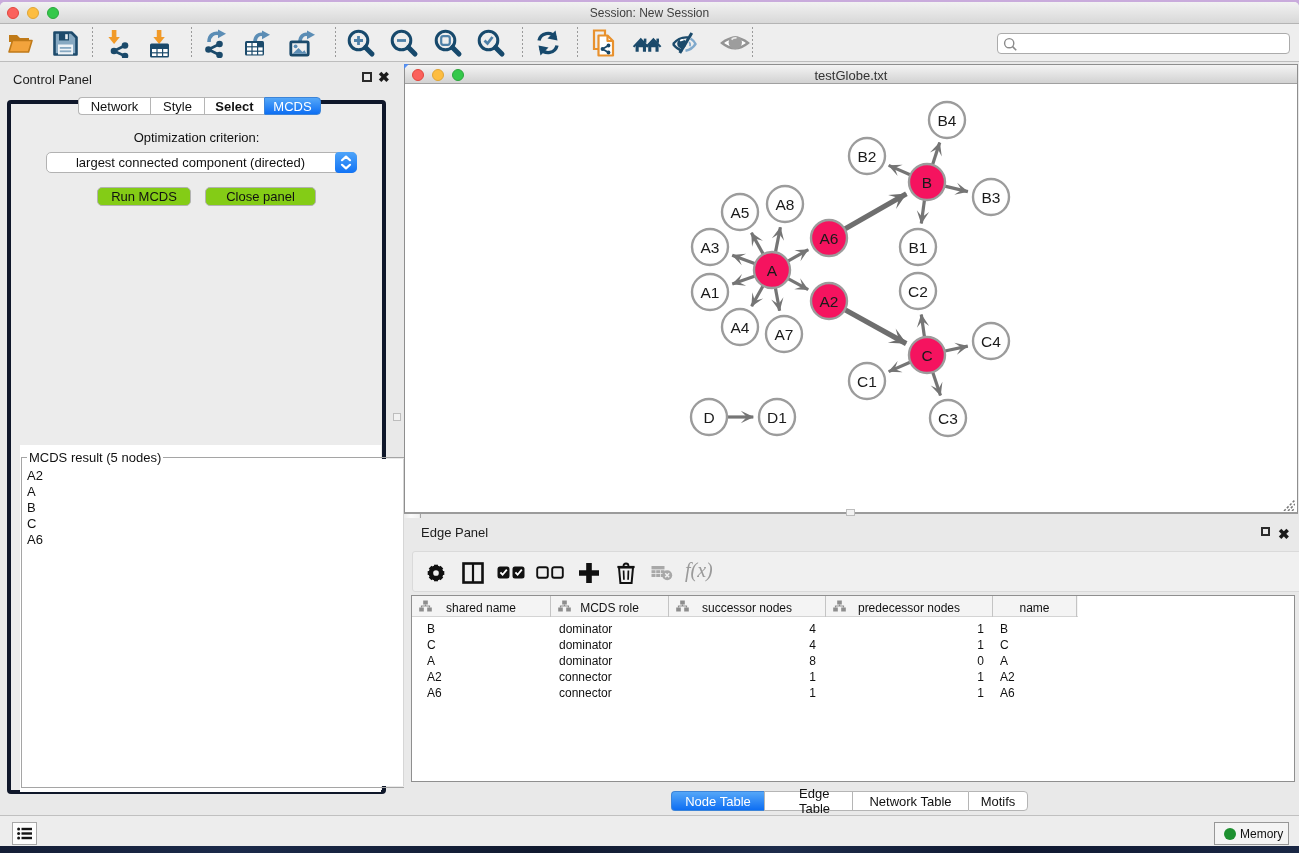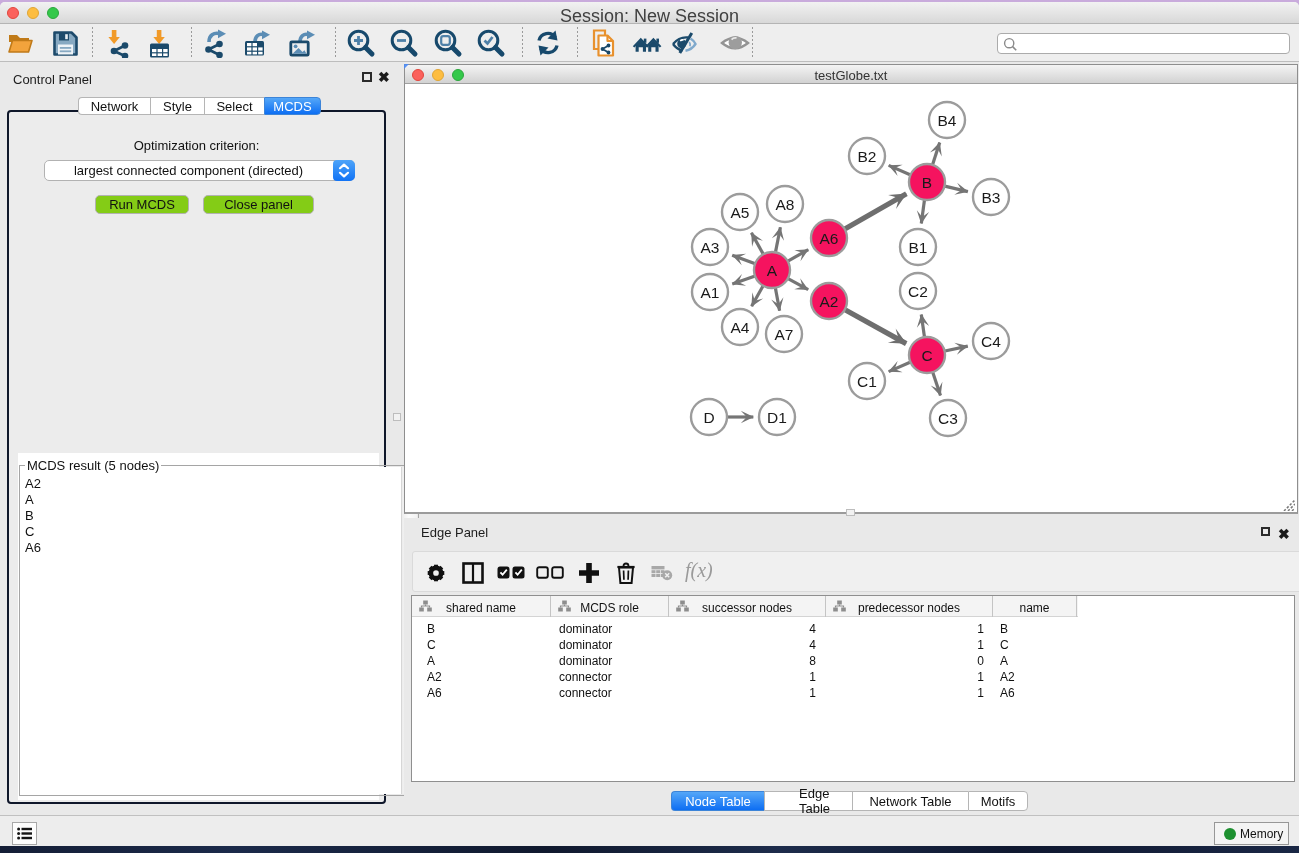--- a/index.html
+++ b/index.html
@@ -12,42 +12,42 @@
     background:#e9e9e9; border-radius:5px 5px 0 0; }
   
   #titlebar { position:absolute; left:0; top:0; width:1299px; height:22px;
     background:linear-gradient(#f2f2f2,#d8d8d8); border-radius:5px 5px 0 0;
     border-bottom:1px solid #b4b4b4; }
   .tl { position:absolute; border-radius:50%; width:12px; height:12px; top:5px; }
   #titlebar .t-red { left:7px; background:#fb615c; border:0.5px solid #e2463d; }
   #titlebar .t-yel { left:27px; background:#fdbd40; border:0.5px solid #e0a535; }
   #titlebar .t-grn { left:47px; background:#34c84a; border:0.5px solid #2ca73d; }
   #titlebar .title { position:absolute; width:100%; text-align:center; top:4px;
-    font-size:18px; color:#404040; }
+    font-size:12px; color:#404040; }
   
   #toolbar { position:absolute; left:0; top:22px; width:1299px; height:38px;
     background:#eeeeee; border-bottom:1px solid #bdbdbd; }
   .tbicon { position:absolute; top:4px; width:30px; height:30px; }
   .tbsep { position:absolute; top:3px; height:31px; width:1px;
     background-image:linear-gradient(#9a9a9a 40%, transparent 40%); background-size:1px 4px; }
   #searchbox { position:absolute; left:997px; top:9px; width:293px; height:21px;
     background:#ffffff; border:1px solid #ababab; border-radius:4px; }
   
   #cpanel { position:absolute; left:0; top:61px; width:393px; height:753px; background:#e9e9e9; }
   #cpanel .ptitle { position:absolute; left:13px; top:9px; font-size:13px; color:#1d1d1d; }
   .float-btn { position:absolute; width:10px; height:10px; border:2px solid #2b2b2b; }
   .close-x { position:absolute; font-size:14px; font-weight:bold; color:#1b1b1b; }
   #cpTabs { position:absolute; top:34px; left:78px; height:18px; display:flex; font-size:13px; }
   .seg { border:1px solid #b5b5b5; border-right:none; background:#ffffff; color:#111;
     display:flex; align-items:center; justify-content:center; height:18px; }
   .seg.first { border-radius:4px 0 0 4px; }
   .seg.last { border-radius:0 4px 4px 0; border-right:1px solid #b5b5b5; }
   .seg.sel, .seg2.sel { background:linear-gradient(#55a7f8,#0d6ef3); color:#fff; border-color:#3c84d8; }
-  #cpBox { position:absolute; left:7px; top:47px; width:379px; height:694px;
-    background:#ececec; border:2px solid #0f172a; border-radius:4px; }
+  #cpBox { position:absolute; left:7px; top:37px; width:379px; height:694px;
+    background:#ececec; border:4px solid #0f172a; border-radius:4px; }
   #optLabel { position:absolute; top:26px; width:100%; text-align:center; font-size:13px; color:#111; }
   #dropdown { position:absolute; left:35px; top:48px; width:311px; height:21px;
     background:#fff; border:1px solid #b2b2b2; border-radius:5px; font-size:13px; color:#111; }
   #dropdown .dtext { position:absolute; left:0; right:22px; top:2px; text-align:center; }
   #dropdown .stepper { position:absolute; right:-1px; top:-1px; width:22px; height:21px;
     background:linear-gradient(#4ea4f9,#1173f5); border-radius:4px 5px 5px 4px; }
   .btn { position:absolute; height:19px; background:#84cc16; border:1px solid #b2b2b2;
     border-radius:5px; font-size:13px; color:#111; text-align:center; line-height:17px; }
   #resultWhite { position:absolute; left:9px; top:341px; width:361px; height:347px; background:#fff; }
   #fieldset { position:absolute; left:10px; top:353px; width:400px; height:331px;
@@ -262,21 +262,21 @@
         <div id="resultWhite"></div>
         <div id="fieldset">
           <div id="fieldlegend">MCDS result (5 nodes)</div>
           <div id="resultList">A2<br>A<br>B<br>C<br>A6</div>
           <div id="resultScroll"></div>
         </div>
       </div>
       <div id="cpTabs">
         <div class="seg first" style="width:72px;">Network</div>
         <div class="seg" style="width:54px;">Style</div>
-        <div class="seg" style="width:60px;">Select</div>
+        <div class="seg" style="width:60px;font-weight:bold;">Select</div>
         <div class="seg last sel" style="width:57px;">MCDS</div>
       </div>
     </div>
     <div id="netwin">
       <div id="netTitle">
         <div class="tl t-red"></div>
           <div class="tl t-yel"></div>
           <div class="tl t-grn"></div>
         <div class="title">testGlobe.txt</div>
       </div>

